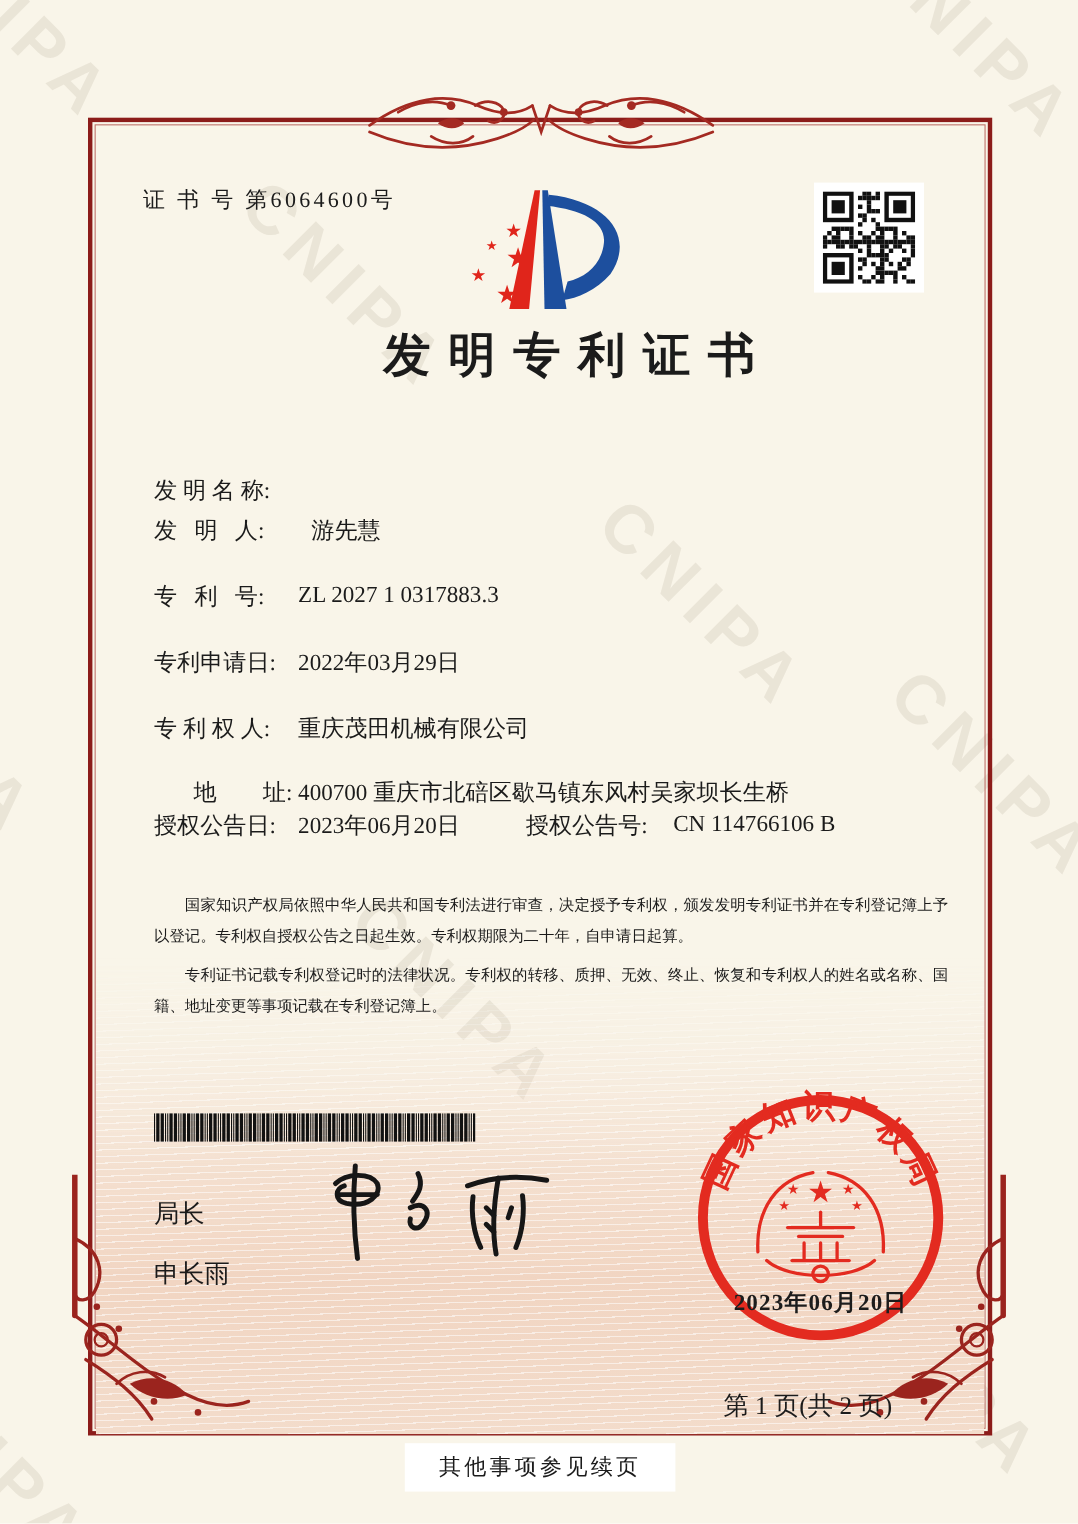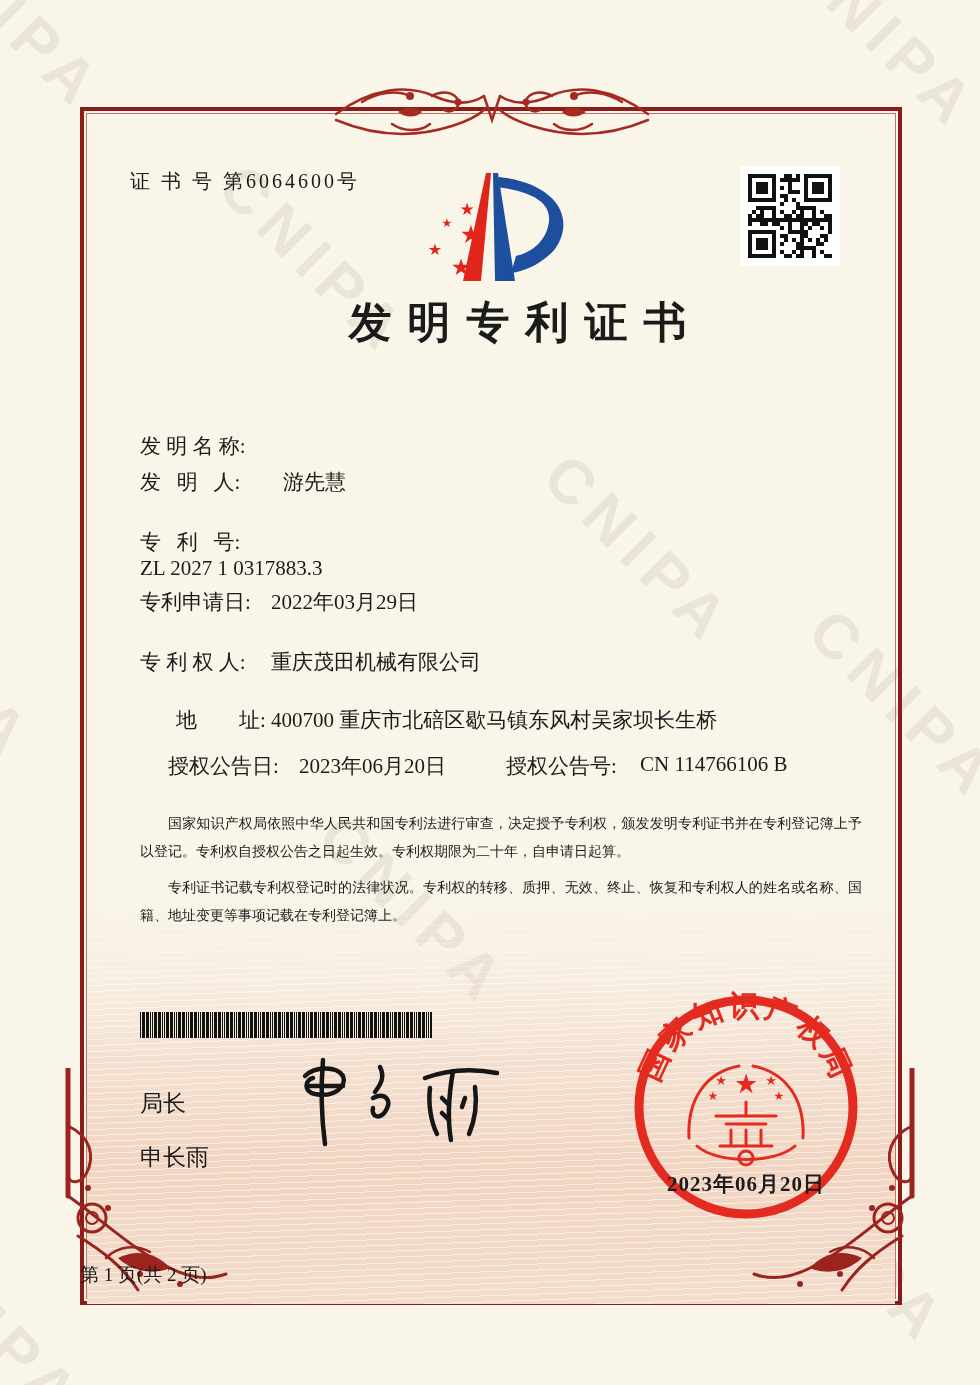--- a/index.html
+++ b/index.html
@@ -45,21 +45,21 @@
   .paras p{margin:0 0 8px 0;text-indent:2em;}
   .barcode{position:absolute;left:140px;top:1012px;}
   .sig-title{position:absolute;left:140px;top:1088px;font:400 23px "Liberation Sans","DejaVu Sans",sans-serif;}
   .sig-name{position:absolute;left:140px;top:1142px;font:400 23px "Liberation Sans","DejaVu Sans",sans-serif;}
   .signature{position:absolute;left:285px;top:1042px;}
   .seal{position:absolute;left:627px;top:988px;width:238px;height:238px;}
   .seal-date{
     position:absolute;left:653px;top:1170px;width:186px;text-align:center;
     font-size:21px;font-weight:700;color:#1c1c1c;letter-spacing:1px;
   }
-  .page-no{position:absolute;left:80px;top:1262px;width:731px;text-align:left;font-size:19px;}
+  .page-no{position:absolute;left:80px;top:1262px;width:731px;text-align:right;font-size:23px;}
   .cont-note{
     position:absolute;left:368px;top:1312px;width:246px;height:44px;
     background:#ffffff;text-align:center;line-height:44px;
     font-size:20px;letter-spacing:3px;
   }
   .ornament{position:absolute;pointer-events:none;}
 </style>
 </head>
 <body>
 
@@ -301,37 +301,37 @@
 
   <div class="title">发明专利证书</div>
 
   <div class="row" style="top:432px;flex-direction:column;">
     <span class="lbl">发 明 名 称: </span>
   </div>
   <div class="row" style="top:468px;gap:12px;">
     <span class="lbl">发   明   人: </span>
     <span class="val">游先慧</span>
   </div>
-  <div class="row" style="top:528px;flex-direction:column;">
+  <div class="row" style="top:528px;">
     <span class="lbl">专   利   号: </span>
     <span class="val">ZL 2027 1 0317883.3</span>
   </div>
   <div class="row" style="top:588px;">
     <span class="lbl">专利申请日: </span>
     <span class="val">2022年03月29日</span>
   </div>
   <div class="row" style="top:648px;">
     <span class="lbl">专 利 权 人: </span>
     <span class="val">重庆茂田机械有限公司</span>
   </div>
   <div class="row" style="top:706px;text-align:right;">
     <span class="lbl">地        址: </span>
     <span class="val">400700 重庆市北碚区歇马镇东风村吴家坝长生桥</span>
   </div>
-  <div class="row row2col" style="top:752px;width:722px;margin-left:28px;">
+  <div class="row row2col" style="top:736px;width:722px;">
     <span class="lbl">授权公告日: </span>
     <span class="val">2023年06月20日</span>
     <span class="col2">
       <span class="lbl">授权公告号: </span>
       <span class="val">CN 114766106 B</span>
     </span>
   </div>
 
   <div class="paras">
     <p>国家知识产权局依照中华人民共和国专利法进行审查，决定授予专利权，颁发发明专利证书并在专利登记簿上予以登记。专利权自授权公告之日起生效。专利权期限为二十年，自申请日起算。</p>
@@ -485,14 +485,15 @@
         <path d="M176,150 C178,110 158,84 126,78"></path>
         <path d="M70,158 C90,176 148,176 168,158"></path>
         <circle cx="119" cy="170" r="7"></circle>
       </g>
     </g>
   </svg>
   <div class="seal-date">2023年06月20日</div>
 
   <div class="page-no">第 1 页(共 2 页)</div>
 
+  <div class="cont-note">其他事项参见续页</div>
 
 </div>
 
 </body></html>

